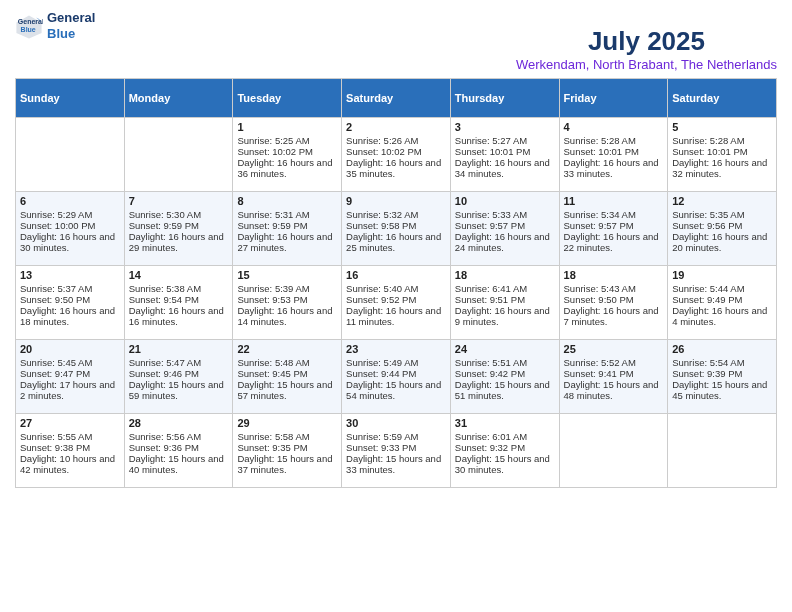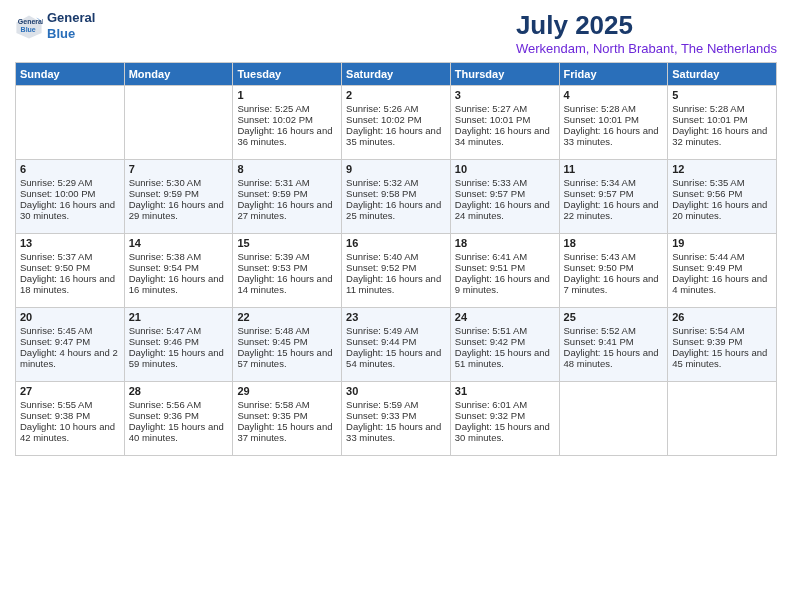--- a/index.html
+++ b/index.html
@@ -30,42 +30,43 @@
       font-size: 13px;
       font-weight: bold;
       color: #1a3a6b;
       line-height: 1.2;
     }
     .logo-icon {
       width: 28px;
       height: 28px;
     }
     .title-block {
-      text-align: left;
+      text-align: center;
+      margin-top: 16px;
     }
     .main-title {
       font-size: 26px;
       font-weight: bold;
       color: #1a3a6b;
     }
     .subtitle {
       font-size: 13px;
       color: #6d28d9;
     }
     table {
       width: 100%;
       border-collapse: collapse;
       table-layout: fixed;
     }
     th {
       background-color: #2a6fba;
       color: #fff;
       font-size: 11px;
       font-weight: bold;
-      padding: 5px 4px;
+      padding: 13px 4px;
       text-align: left;
       border: 1px solid #ccc;
     }
     td {
       border: 1px solid #ccc;
       vertical-align: top;
       padding: 3px 4px;
       font-size: 9.5px;
       color: #333;
       height: 74px;
@@ -249,21 +250,21 @@
             <div>Sunrise: 5:44 AM</div>
             <div>Sunset: 9:49 PM</div>
             <div>Daylight: 16 hours and 4 minutes.</div>
           </td>
         </tr>
         <tr>
           <td>
             <span class="day-num">20</span>
             <div>Sunrise: 5:45 AM</div>
             <div>Sunset: 9:47 PM</div>
-            <div>Daylight: 4 hours and 2 minutes.</div>
+            <div>Daylight: 17 hours and 2 minutes.</div>
           </td>
           <td>
             <span class="day-num">21</span>
             <div>Sunrise: 5:47 AM</div>
             <div>Sunset: 9:46 PM</div>
             <div>Daylight: 15 hours and 59 minutes.</div>
           </td>
           <td>
             <span class="day-num">22</span>
             <div>Sunrise: 5:48 AM</div>

